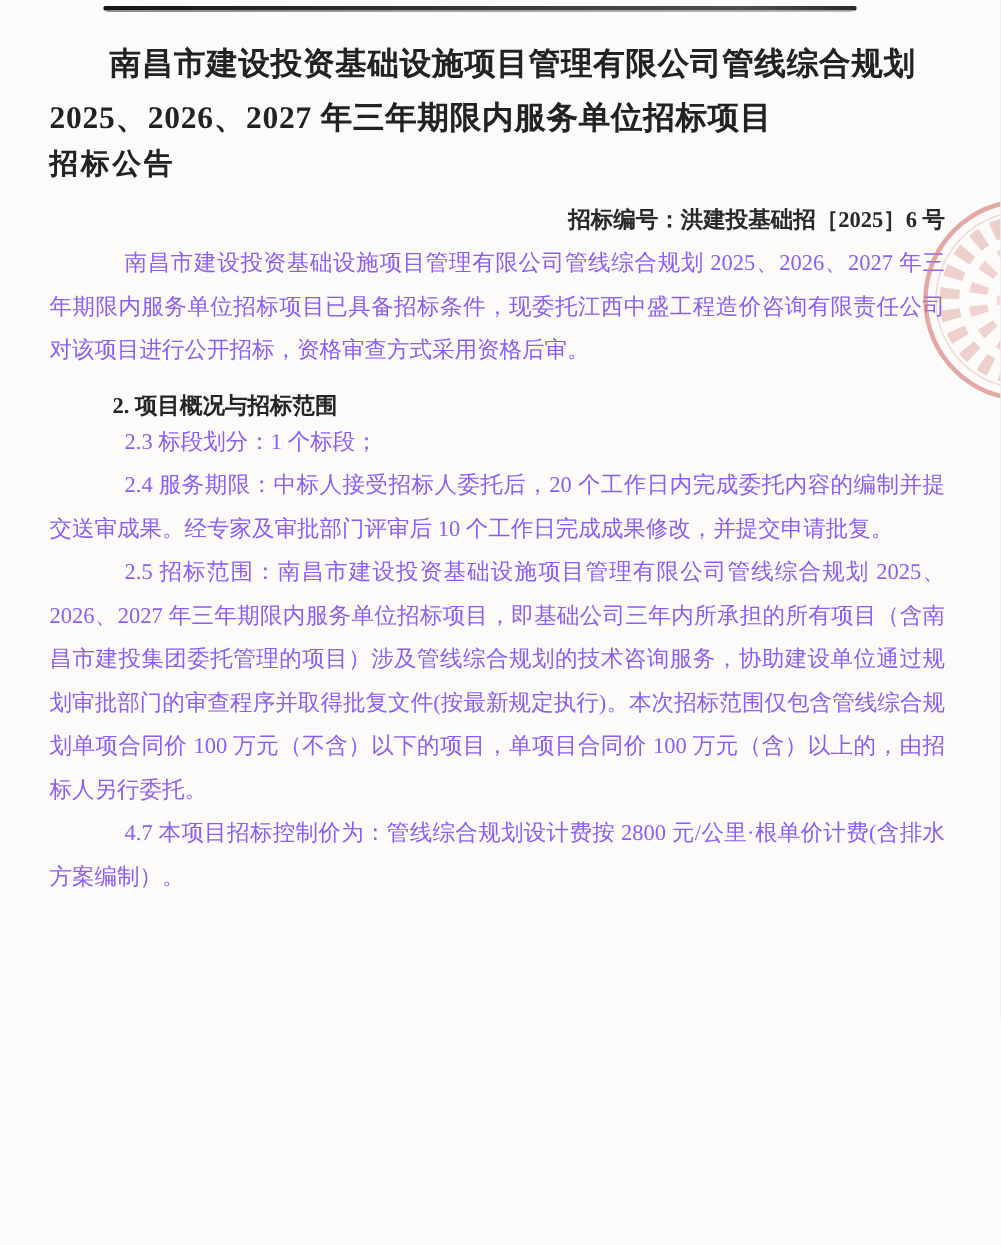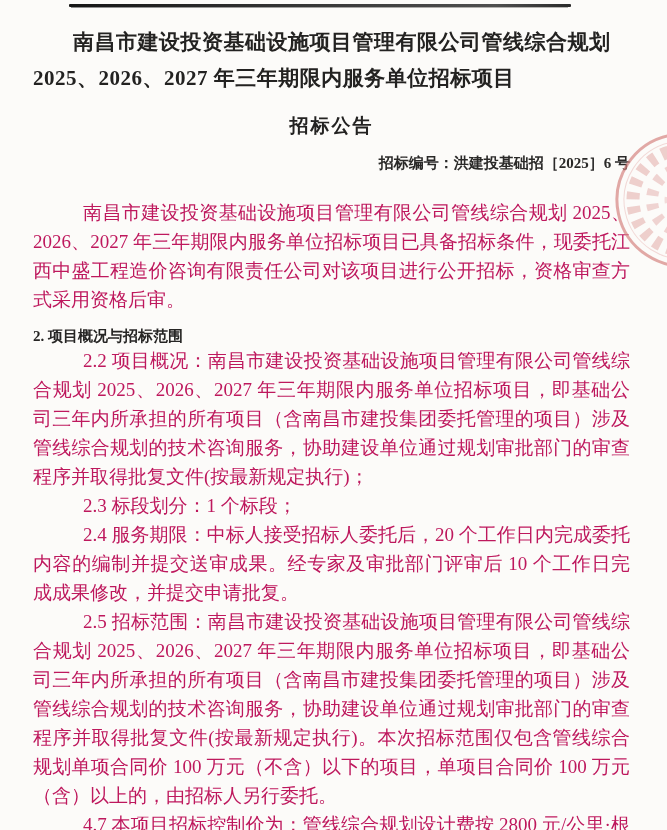--- a/index.html
+++ b/index.html
@@ -24,38 +24,38 @@
   }
   .content {
     position:absolute; left:33px; top:24px; width:597px;
   }
   .title {
     font-size:21px; font-weight:bold; color:#232221;
     line-height:36px; letter-spacing:0.5px;
   }
   .title-l1 { padding-left:40px; }
   .doc-type {
-    text-align:center; font-size:19px; font-weight:bold; color:#232221;
-    line-height:28px; margin-top:16px; letter-spacing:2px;
+    text-align:left; font-size:19px; font-weight:bold; color:#232221;
+    line-height:28px; margin-top:0; letter-spacing:2px;
   }
   .tender-no {
     text-align:right; font-size:15px; font-weight:bold; color:#2a2928;
     line-height:22px; margin-top:12px;
   }
   .sec-heading {
     font-size:15px; font-weight:bold; color:#262524;
     line-height:20px; margin-top:20px;
   }
-  .sec-heading.second { margin-top:12px; }
+  .sec-heading.second { margin-top:12px;margin-left:42px; }
   .body-par {
-    font-size:19px; line-height:29px;
+    font-size:15px; line-height:29px;
     text-align:justify;
     text-indent:50px;
-    margin:24px 0 0 0;
-    color:#be185d;
+    margin:4px 0 0 0;
+    color:#8b5cf6;
   }
   .sub-par { margin-top:0; }
   .sub-par.first { margin-top:8px; }
   
   .seal {
     position:absolute; left:610px; top:127px; width:146px; height:146px;
     opacity:0.85; filter:blur(0.4px);
   }
 </style>
 </head>
@@ -75,21 +75,20 @@
     <div class="doc-type">招标公告</div>
 
     <div class="tender-no">招标编号：洪建投基础招［2025］6 号</div>
 
 
     <p class="body-par">南昌市建设投资基础设施项目管理有限公司管线综合规划 2025、2026、2027 年三年期限内服务单位招标项目已具备招标条件，现委托江西中盛工程造价咨询有限责任公司对该项目进行公开招标，资格审查方式采用资格后审。</p>
 
     <div class="sec-heading second">2. 项目概况与招标范围</div>
 
 
-    <p class="body-par sub-par">2.2 项目概况：南昌市建设投资基础设施项目管理有限公司管线综合规划 2025、2026、2027 年三年期限内服务单位招标项目，即基础公司三年内所承担的所有项目（含南昌市建投集团委托管理的项目）涉及管线综合规划的技术咨询服务，协助建设单位通过规划审批部门的审查程序并取得批复文件(按最新规定执行)；</p>
 
     <p class="body-par sub-par">2.3 标段划分：1 个标段；</p>
 
     <p class="body-par sub-par">2.4 服务期限：中标人接受招标人委托后，20 个工作日内完成委托内容的编制并提交送审成果。经专家及审批部门评审后 10 个工作日完成成果修改，并提交申请批复。</p>
 
     <p class="body-par sub-par">2.5 招标范围：南昌市建设投资基础设施项目管理有限公司管线综合规划 2025、2026、2027 年三年期限内服务单位招标项目，即基础公司三年内所承担的所有项目（含南昌市建投集团委托管理的项目）涉及管线综合规划的技术咨询服务，协助建设单位通过规划审批部门的审查程序并取得批复文件(按最新规定执行)。本次招标范围仅包含管线综合规划单项合同价 100 万元（不含）以下的项目，单项目合同价 100 万元（含）以上的，由招标人另行委托。</p>
 
     <p class="body-par sub-par">4.7 本项目招标控制价为：管线综合规划设计费按 2800 元/公里·根单价计费(含排水方案编制）。</p>
 
   </div>

